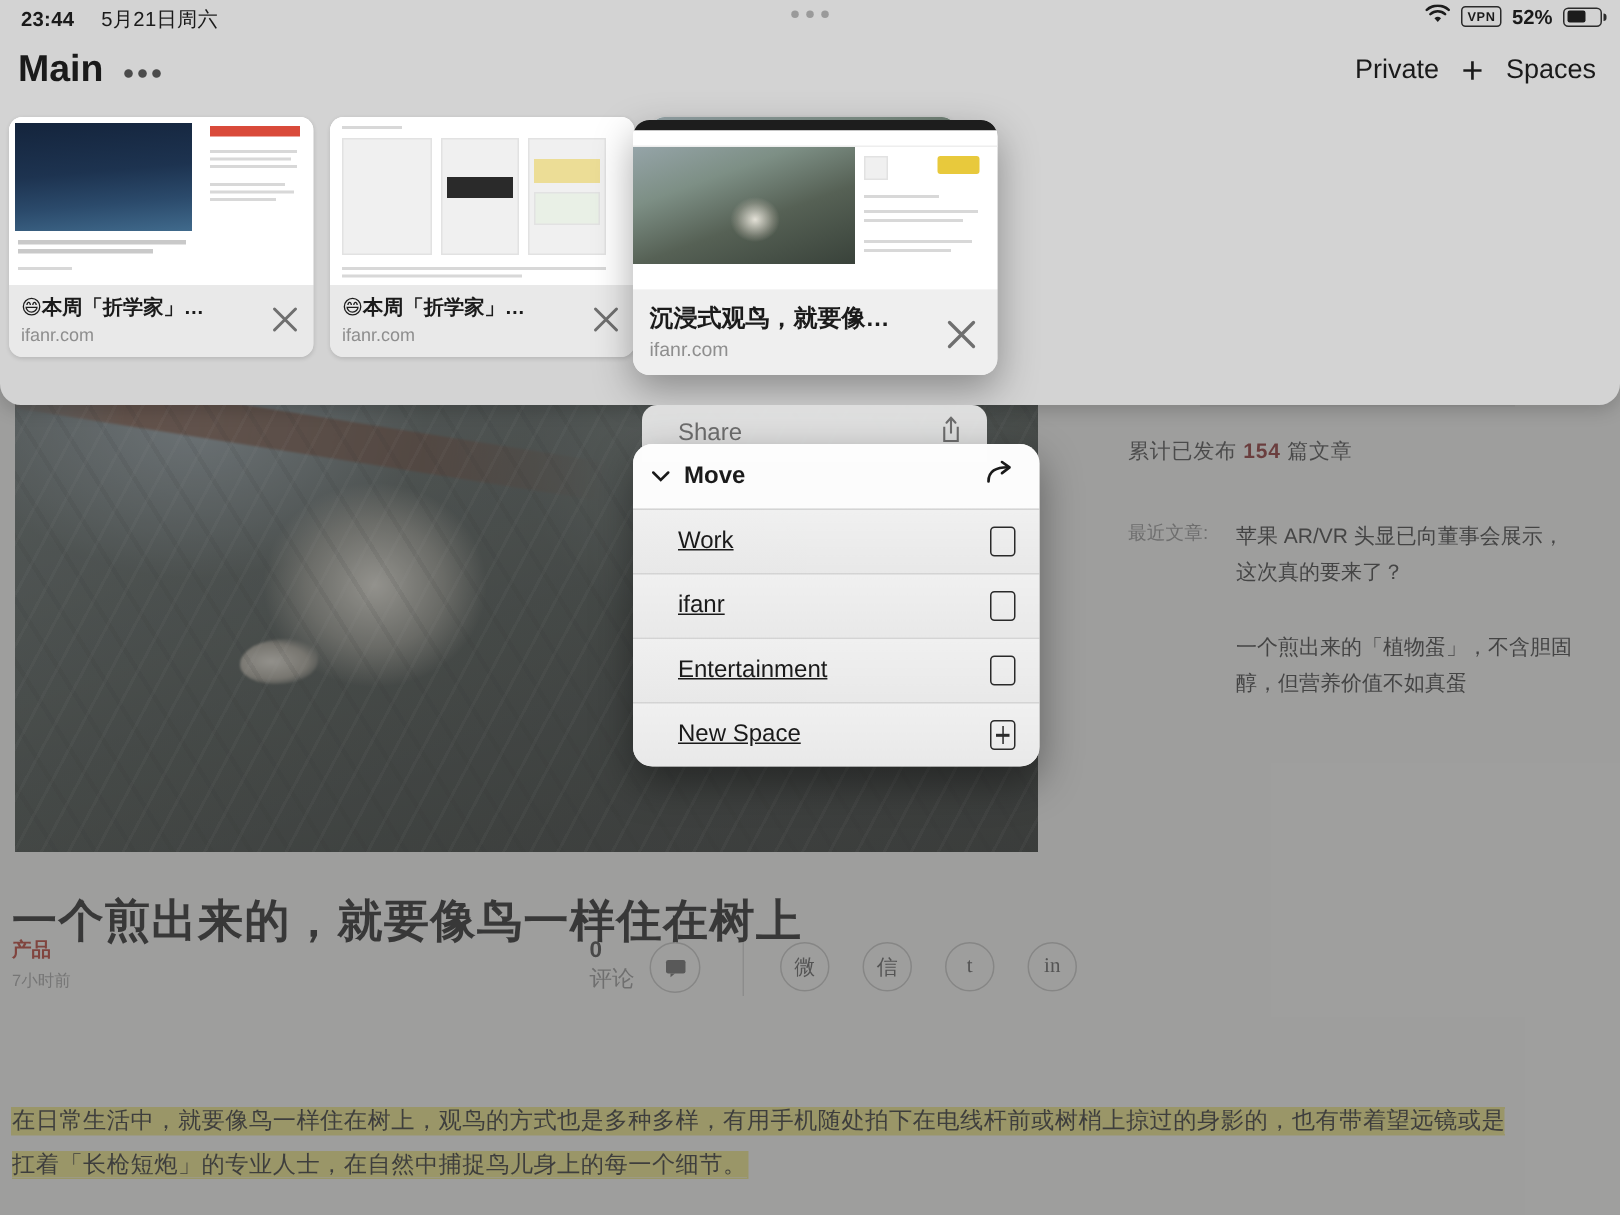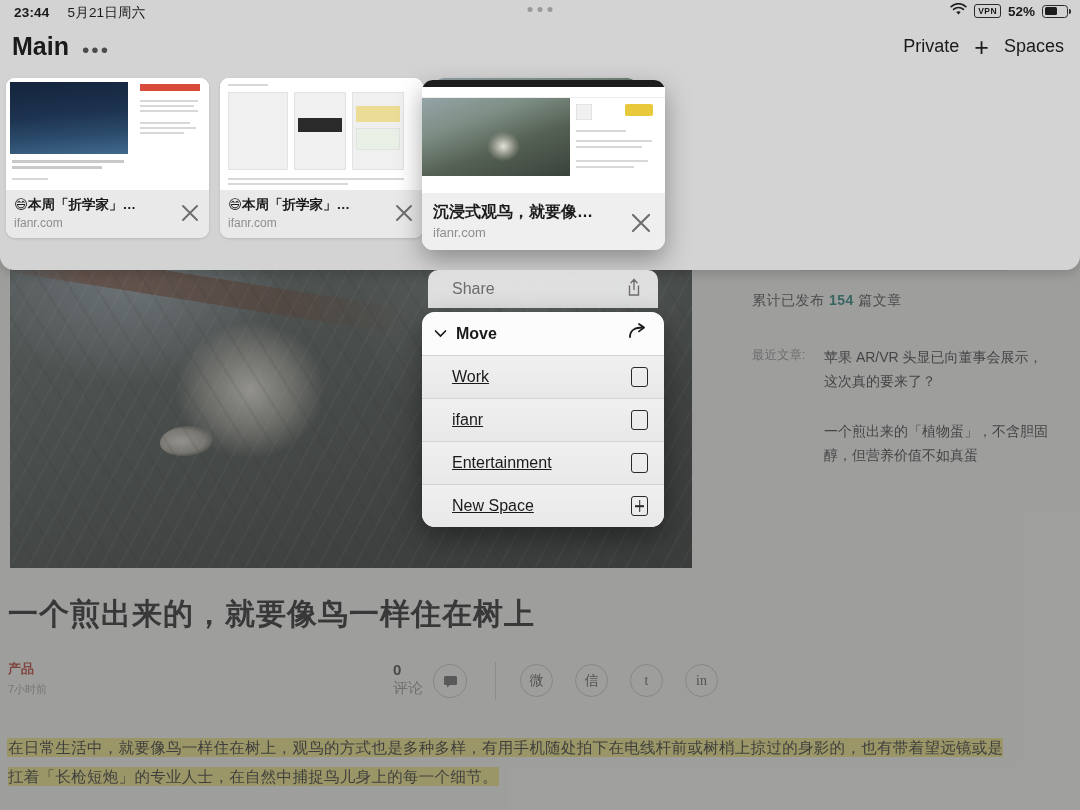--- a/index.html
+++ b/index.html
@@ -39,21 +39,21 @@
   }
   .hero-bird {
     position: absolute; left: 150px; top: 236px; width: 52px; height: 30px;
     background: radial-gradient(ellipse at 40% 50%, #d8d4c8 0%, #9b978a 55%, rgba(120,116,104,0) 80%);
     border-radius: 60% 40% 55% 45%; filter: blur(0.6px);
   }
   .article-title {
     position: absolute; left: 8px; top: 594px; width: 700px;
     font-size: 30px; font-weight: 700; color: #111; letter-spacing: 1px;
   }
-  .meta-row { position: absolute; left: 8px; top: 660px; width: 680px; height: 44px; }
+  .meta-row { position: absolute; left: 8px; top: 624px; width: 680px; height: 44px; }
   .cat { font-size: 13px; color: #b02a1e; font-weight: 700; }
   .time { font-size: 11px; color: #999; margin-top: 4px; }
   .comment-block { position: absolute; left: 385px; top: 2px; text-align: left; }
   .comment-count { font-size: 15px; color: #333; font-weight: 600; line-height: 1.1; }
   .comment-label { font-size: 15px; color: #8b8b8b; }
   .cmt-icon {
     position: absolute; left: 425px; top: 4px; width: 34px; height: 34px; border-radius: 50%;
     border: 1px solid rgba(0,0,0,0.22); display: flex; align-items: center; justify-content: center;
   }
   .divider-v { position: absolute; left: 487px; top: 2px; width: 1px; height: 38px; background: rgba(0,0,0,0.16); }
@@ -65,21 +65,21 @@
   }
   .body-text {
     position: absolute; left: 8px; top: 733px; width: 1002px;
     font-size: 15.5px; line-height: 29px; color: #1d1d1b; letter-spacing: 0.3px;
   }
   .hl { background: #e8e07a; box-shadow: 0 0 0 1px #e8e07a; }
 
   
   .right-col { position: absolute; left: 752px; top: 292px; width: 300px; }
   .pub-line { font-size: 14px; color: #3b3b3b; letter-spacing: 0.5px; }
-  .pub-num { color: #0f766e; font-weight: 700; }
+  .pub-num { color: #7f1d1d; font-weight: 700; }
   .recent-wrap { display: flex; margin-top: 35px; }
   .recent-label { font-size: 12.5px; color: #888; width: 72px; flex: none; padding-top: 2px; }
   .recent-items { flex: 1; }
   .recent-item { font-size: 14px; line-height: 24px; color: #2b2b2b; margin-bottom: 26px; }
   .sep-line { position: absolute; left: 800px; top: 270px; width: 210px; height: 1px; background: rgba(0,0,0,0.08); }
 
   
   .dim { position: absolute; inset: 0; background: rgba(90,90,90,0.55); }
 
   
@@ -157,21 +157,21 @@
   
   .ctx-share {
     position: absolute; left: 428px; top: 270px; width: 230px; height: 38px;
     background: rgba(233,233,233,0.93);
     border-top-left-radius: 10px; border-top-right-radius: 10px;
     display: flex; align-items: center; justify-content: space-between;
     padding: 0 16px 0 24px; color: #6d6d6d; font-size: 16px;
     z-index: 9;
   }
   .ctx-menu {
-    position: absolute; left: 422px; top: 312px; width: 242px;
+    position: absolute; left: 422px; top: 296px; width: 271px;
     background: rgba(247,247,247,0.97);
     border-radius: 13px; overflow: hidden;
     box-shadow: 0 10px 28px rgba(0,0,0,0.4);
     z-index: 10;
   }
   .ctx-row {
     position: relative; height: 43px; display: flex; align-items: center;
     padding: 0 16px 0 30px; font-size: 16px; color: #1a1a1a;
     justify-content: space-between;
   }

